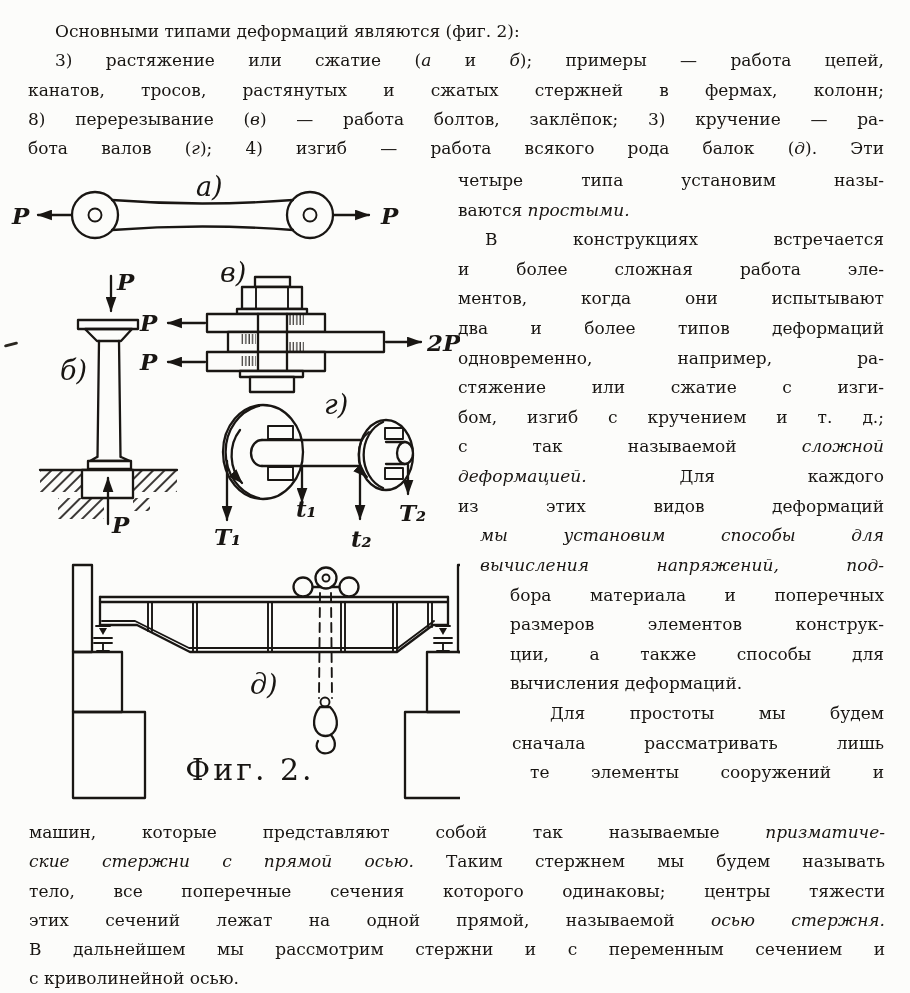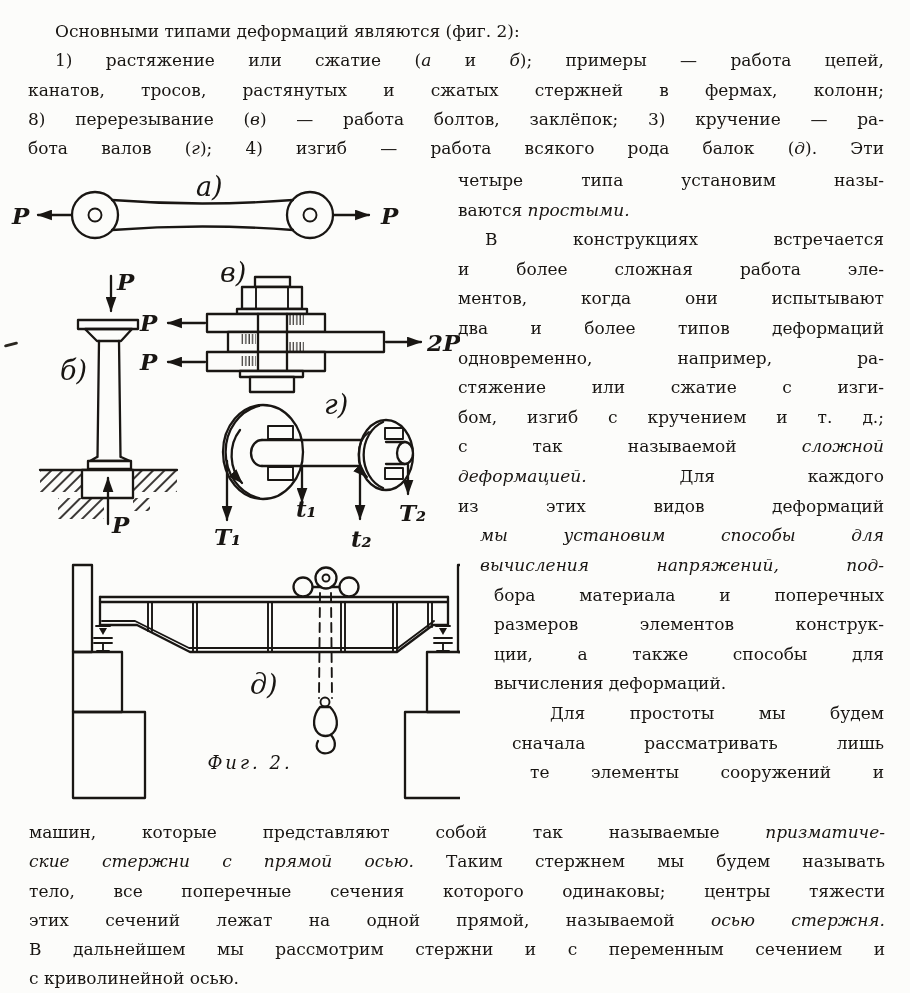--- a/index.html
+++ b/index.html
@@ -7,52 +7,52 @@
        font-family:"DejaVu Serif","Liberation Serif",serif;color:#181512;}
   #page{position:absolute;left:0;top:0;width:910px;height:993px;background:#fcfcfa;}
 
   .para{position:absolute;font-size:17px;font-weight:500;}
   .line{line-height:29.3px;height:29.3px;}
   .rc .line{line-height:29.62px;height:29.62px;}
   .j{text-align:justify;text-align-last:justify;}
   .indent{text-indent:27px;}
   .it{font-style:italic;}
   .c1{padding-left:22px;font-style:italic;}
-  .c2{padding-left:36px;}
+  .c2{padding-left:52px;}
   .c3{padding-left:92px;}
   .c4{padding-left:54px;}
   .c5{padding-left:72px;}
 
   #para-top{left:28px;top:17px;width:856px;}
   #col-right{left:458px;top:166px;width:426px;}
   #para-bottom{left:29px;top:818px;width:856px;}
 
   #figure-caption{position:absolute;left:150px;top:752px;width:200px;
-      text-align:center;font-size:18px;letter-spacing:3px;font-weight:500;font-style:italic;}
+      text-align:center;font-size:30px;letter-spacing:3px;font-weight:500;}
 
   #stray-mark{position:absolute;left:4px;top:343px;width:14px;height:3px;
       background:#2a2620;border-radius:2px;transform:rotate(-14deg);}
 
   #fig2{position:absolute;left:0;top:170px;width:460px;height:645px;}
   .ln{stroke:#191613;stroke-width:2.3;fill:none;stroke-linecap:round;stroke-linejoin:round;}
   .thin{stroke-width:1.9;}
   .fw{fill:#fcfcfa;}
   .flb{font-family:"DejaVu Serif","Liberation Serif",serif;font-style:italic;
        font-size:27px;fill:#191613;}
   .frc{font-family:"DejaVu Serif","Liberation Serif",serif;font-style:italic;
        font-weight:600;font-size:23px;fill:#191613;}
 </style>
 </head>
 <body>
 
 <div id="page">
 
   <div id="para-top" class="para">
     <div class="line indent"><span>Основными типами деформаций являются (фиг. 2):</span></div>
-    <div class="line indent j"><span>1) растяжение или сжатие (</span><span class="it">а</span><span> и </span><span class="it">б</span><span>); примеры — работа цепей,</span></div>
+    <div class="line indent j"><span>3) растяжение или сжатие (</span><span class="it">а</span><span> и </span><span class="it">б</span><span>); примеры — работа цепей,</span></div>
     <div class="line j"><span>канатов, тросов, растянутых и сжатых стержней в фермах, колонн;</span></div>
     <div class="line j"><span>8) перерезывание (</span><span class="it">в</span><span>) — работа болтов, заклёпок; 3) кручение — ра-</span></div>
     <div class="line j"><span>бота валов (</span><span class="it">г</span><span>); 4) изгиб — работа всякого рода балок (</span><span class="it">д</span><span>). Эти</span></div>
   </div>
 
   <div id="col-right" class="para rc">
     <div class="line j"><span>четыре типа установим назы-</span></div>
     <div class="line"><span>ваются </span><span class="it">простыми.</span></div>
     <div class="line indent j"><span>В конструкциях встречается</span></div>
     <div class="line j"><span>и более сложная работа эле-</span></div>

